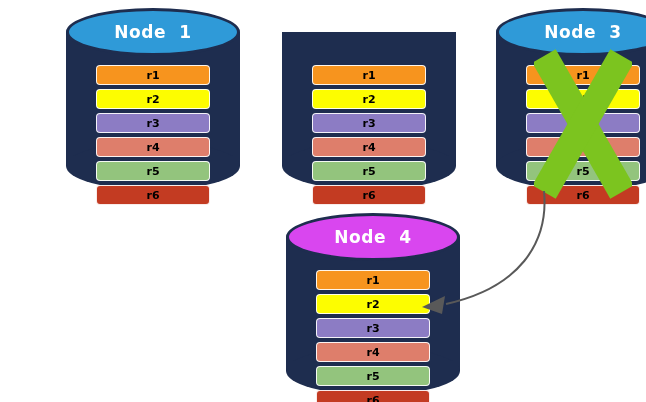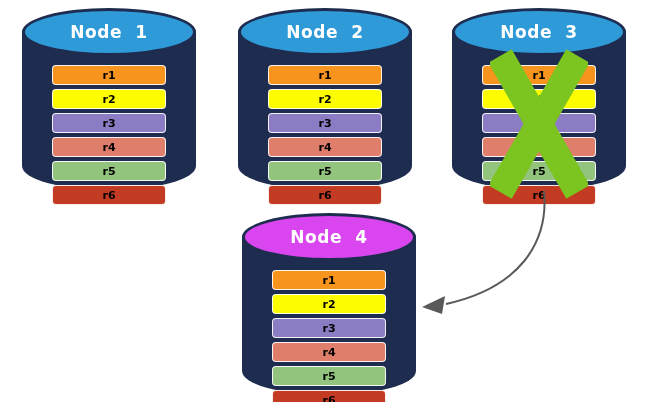--- a/index.html
+++ b/index.html
@@ -10,20 +10,21 @@
     width: 646px;
     height: 402px;
     background: #ffffff;
     overflow: hidden;
   }
 
   .cylinder {
     position: absolute;
     width: 174px;
     height: 182px;
+    margin-left: 44px;
   }
   .cyl-body {
     position: absolute;
     left: 0; top: 24px;
     width: 100%; height: 134px;
     z-index: 1;
   }
   .cyl-bottom {
     position: absolute;
     left: 0; top: 134px;
@@ -117,23 +118,20 @@
         </div>
       <div class="bar" style="background-color: rgb(195, 59, 34);">
           <span>r6</span>
         </div>
     </div>
   </div>
 
   <div class="cylinder" style="left:238px; top:8px;">
     <div class="cyl-body" style="background-color: rgb(30, 45, 79);"></div>
     <div class="cyl-bottom" style="background-color: rgb(30, 45, 79);"></div>
-    <div class="cyl-top" style="background-color: rgb(47, 154, 216); border-color: rgb(30, 45, 79);">
-      <span class="node-label" style="color: rgb(255, 255, 255);">Node 2</span>
-    </div>
     <div class="bars">
       <div class="bar" style="background-color: rgb(247, 148, 30);">
           <span>r1</span>
         </div>
       <div class="bar" style="background-color: rgb(253, 253, 0);">
           <span>r2</span>
         </div>
       <div class="bar" style="background-color: rgb(140, 124, 196);">
           <span>r3</span>
         </div>

